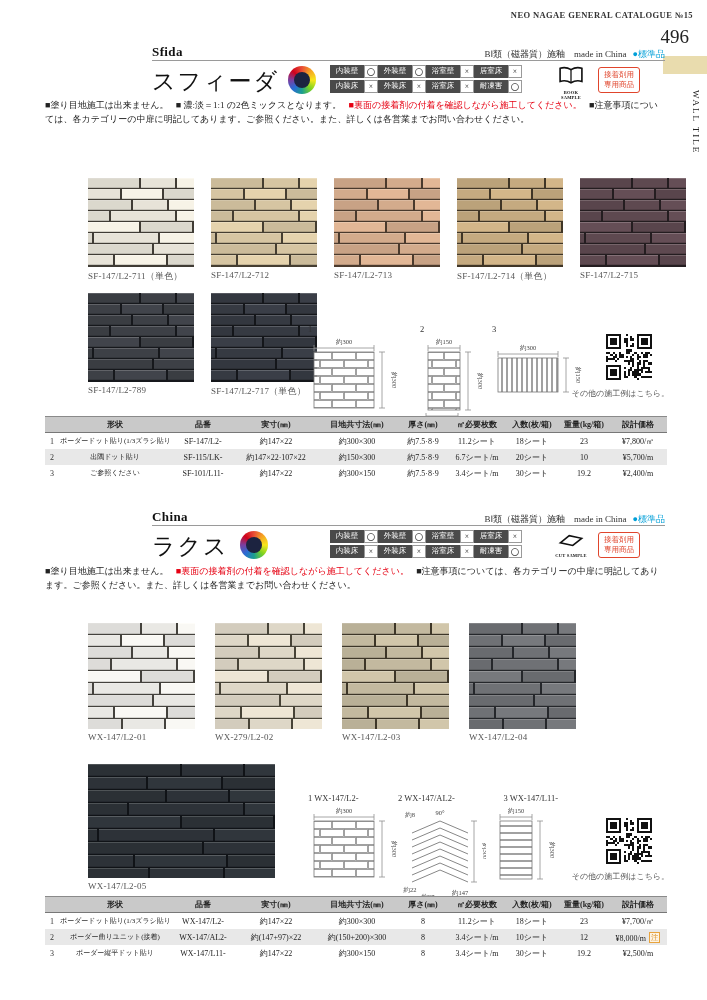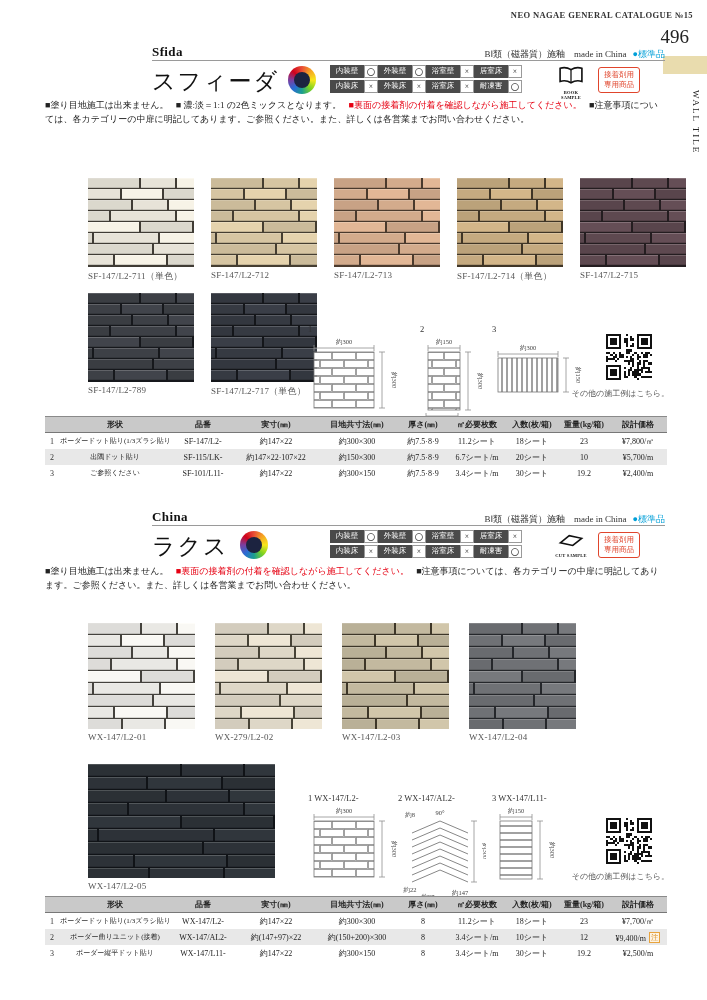--- a/index.html
+++ b/index.html
@@ -1091,21 +1091,21 @@
         <path d="M14 63 L42 51 L70 63" stroke="#888" stroke-width="1" fill="none"></path>
         <path d="M14 70 L42 58 L70 70" stroke="#888" stroke-width="1" fill="none"></path>
         <path d="M14 77 L42 65 L70 77" stroke="#888" stroke-width="1" fill="none"></path>
         <path d="M76 16 V77 M73 16 H79 M73 77 H79" stroke="#909090" stroke-width="0.8" fill="none"></path>
         <text transform="translate(85 46) rotate(90)" text-anchor="middle">約300</text>
         <text x="12" y="87" text-anchor="middle">約22</text>
         <text x="30" y="94" text-anchor="middle">約97</text>
         <text x="62" y="90" text-anchor="middle">約147</text>
       </svg>
     </div>
-    <div class="diag" style="left:492px;top:793px;">
+    <div class="diag" style="left:492px;top:793px;text-align:right;">
       <div class="dg-title"><span>3</span> <span>WX-147/L11-</span></div>
       <svg width="66" height="90" viewBox="0 0 66 90">
         <text x="24" y="8" text-anchor="middle">約150</text>
         <path d="M8 12 H40 M8 9 V15 M40 9 V15" stroke="#909090" stroke-width="0.8" fill="none"></path>
         <rect x="8" y="16" width="32" height="58" fill="url(#ph)" stroke="#777" stroke-width="0.8"></rect>
         <path d="M48 16 V74 M45 16 H51 M45 74 H51" stroke="#909090" stroke-width="0.8" fill="none"></path>
         <text transform="translate(58 45) rotate(90)" text-anchor="middle">約300</text>
       </svg>
     </div>
 
@@ -1365,21 +1365,21 @@
       <tr class="alt">
         <td class="no">2</td>
         <td class="shape">ボーダー曲りユニット(接着)</td>
         <td>WX-147/AL2-</td>
         <td>約(147+97)×22</td>
         <td>約(150+200)×300</td>
         <td>8</td>
         <td>3.4シート/m</td>
         <td>10シート</td>
         <td>12</td>
-        <td><span>¥9,400/m</span><span class="note-chip">注</span></td>
+        <td><span>¥8,000/m</span><span class="note-chip">注</span></td>
       </tr>
       <tr>
         <td class="no">3</td>
         <td class="shape">ボーダー縦平ドット貼り</td>
         <td>WX-147/L11-</td>
         <td>約147×22</td>
         <td>約300×150</td>
         <td>8</td>
         <td>3.4シート/m</td>
         <td>30シート</td>

